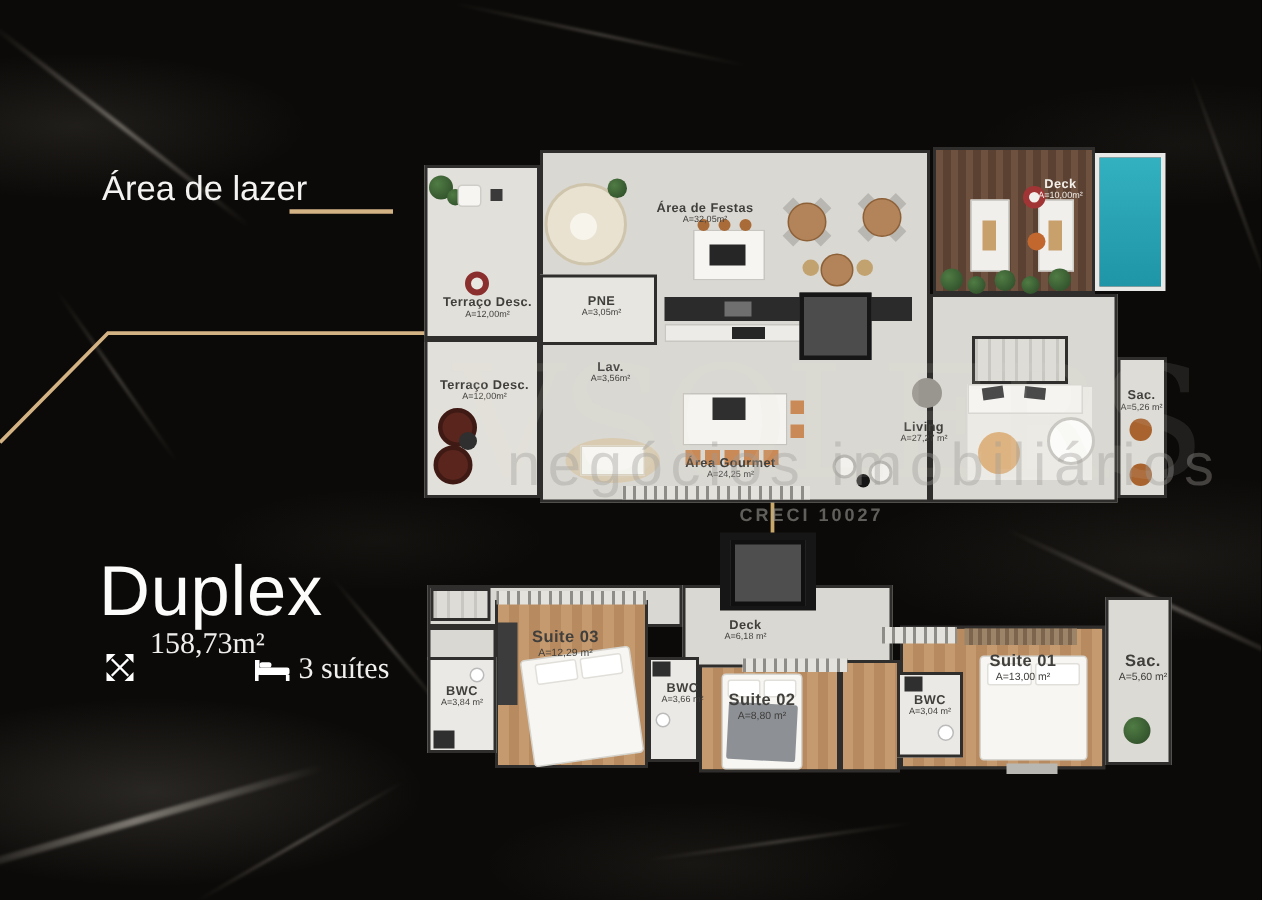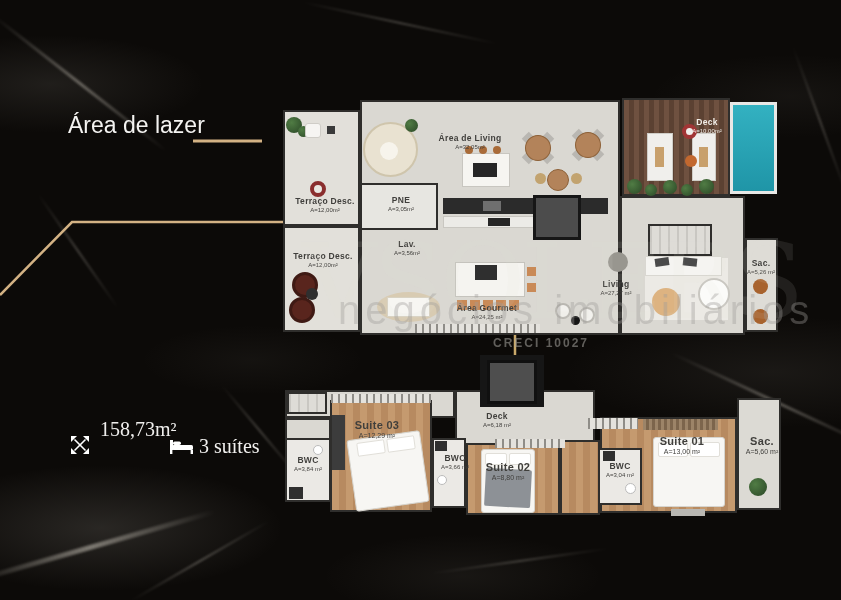--- a/index.html
+++ b/index.html
@@ -65,20 +65,21 @@
 
   <svg class="goldline" width="841" height="600" style="left:0;top:0;">
     <polyline points="0,295 72,222 283,222" fill="none" stroke="#d3b284" stroke-width="2.5"></polyline>
     <line x1="193" y1="141" x2="262" y2="141" stroke="#d3b284" stroke-width="3"></line>
     <line x1="515" y1="331" x2="515" y2="379" stroke="#c9a96a" stroke-width="2.5"></line>
   </svg>
 
   <div class="callout">
     <span>Área de lazer</span><br>
   </div>
+  <div class="title">Duplex</div>
   <div class="total-area">158,73m²</div>
 
   <div class="iconbox" style="left:70px;top:435px;">
     <svg width="20" height="20" viewBox="0 0 20 20">
       <line x1="4" y1="4" x2="16" y2="16" stroke="#fff" stroke-width="1.6"></line>
       <line x1="16" y1="4" x2="4" y2="16" stroke="#fff" stroke-width="1.6"></line>
       <polygon points="1,1 8,1 1,8" fill="#0c0a08"></polygon>
         <polygon points="1,1 7,1 1,7" fill="#fff"></polygon>
       <polygon points="19,1 12,1 19,8" fill="#0c0a08"></polygon>
         <polygon points="19,1 13,1 19,7" fill="#fff"></polygon>
@@ -203,21 +204,21 @@
     </div>
     <div class="plabel" style="left:118px;top:100px;">
       <span class="pname">PNE</span>
       <span class="parea">A=3,05m²</span>
     </div>
     <div class="plabel" style="left:124px;top:144px;">
       <span class="pname">Lav.</span>
       <span class="parea">A=3,56m²</span>
     </div>
     <div class="plabel" style="left:187px;top:38px;">
-      <span class="pname">Área de Living</span>
+      <span class="pname">Área de Festas</span>
       <span class="parea">A=32,05m²</span>
     </div>
     <div class="plabel whitelabel" style="left:424px;top:22px;">
       <span class="pname">Deck</span>
       <span class="parea">A=10,00m²</span>
     </div>
     <div class="plabel" style="left:204px;top:208px;">
       <span class="pname">Área Gourmet</span>
       <span class="parea">A=24,25 m²</span>
     </div>

